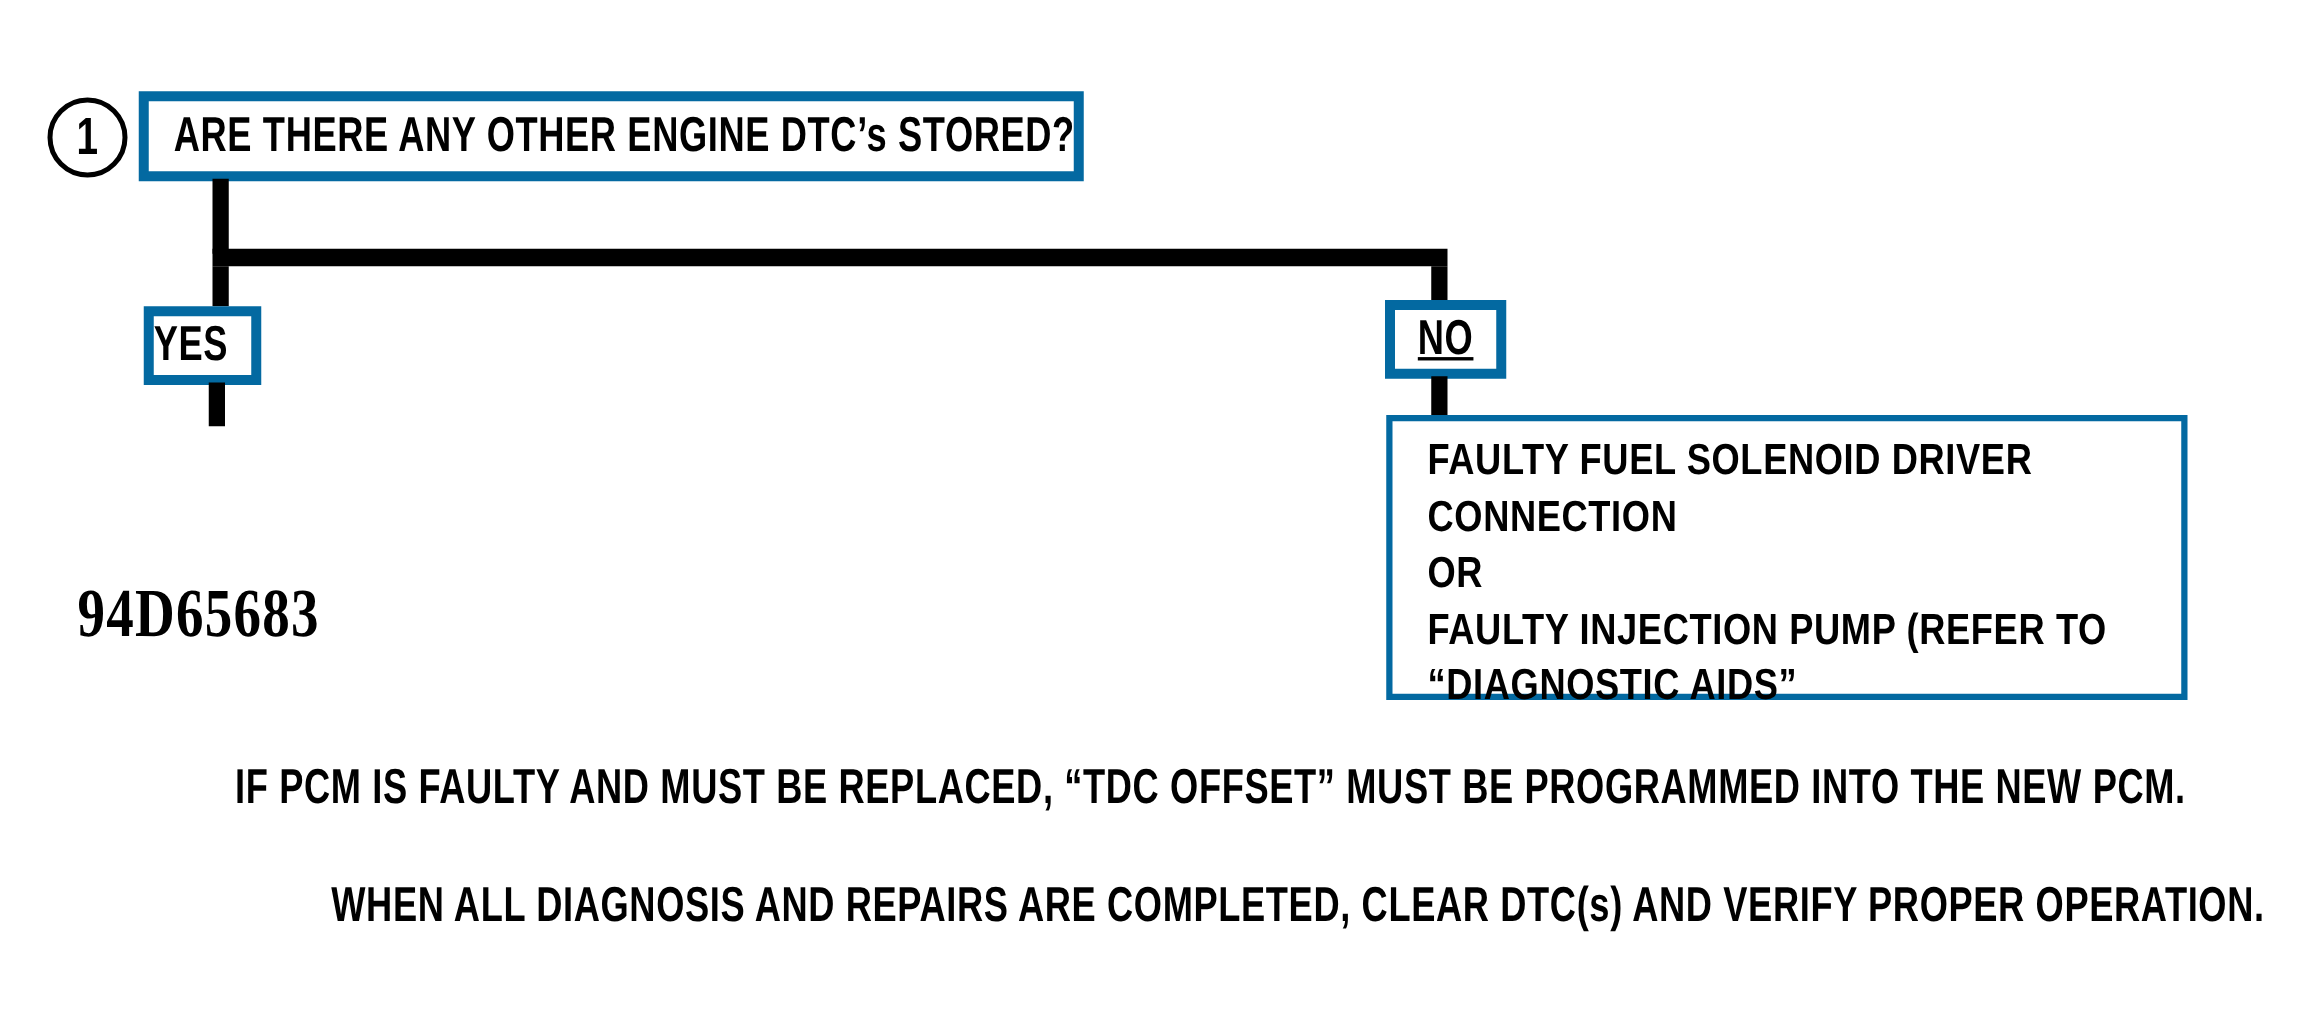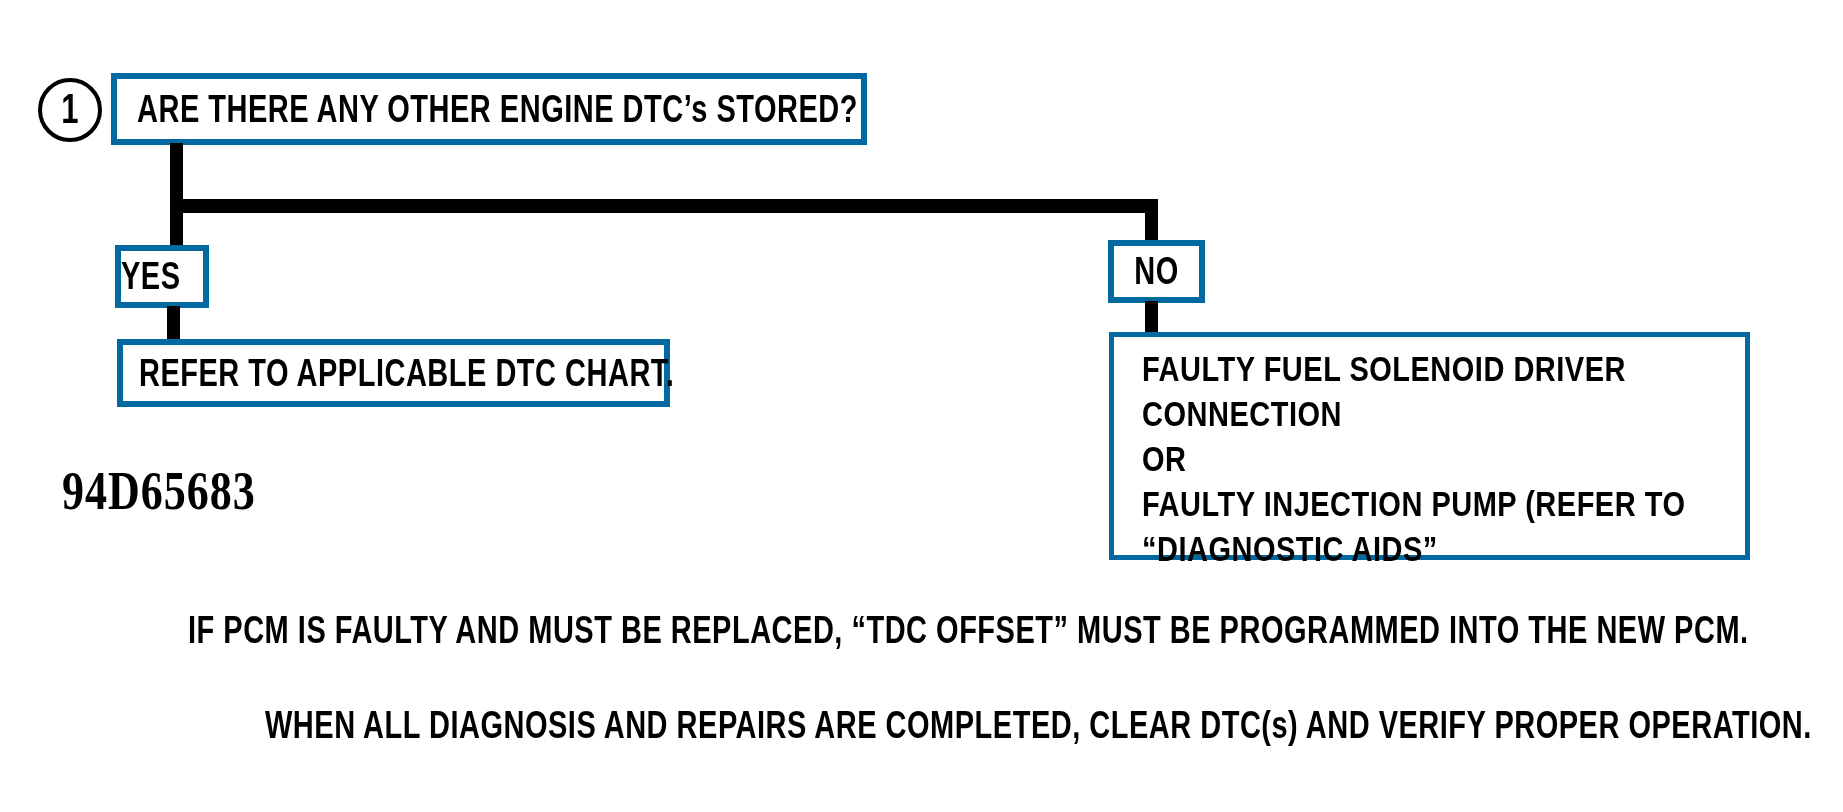--- a/index.html
+++ b/index.html
@@ -7,21 +7,21 @@
     position: relative;
     width: 1843px;
     height: 812px;
     background: #ffffff;
     font-family: "Liberation Sans", sans-serif;
     color: #000000;
     overflow: hidden;
   }
   .box {
     position: absolute;
-    border: 6px solid #0369a1;
+    border: 8px solid #0369a1;
     background: #ffffff;
     box-sizing: border-box;
     display: flex;
     align-items: center;
   }
   .line { position: absolute; background: #000000; }
   .flowtxt {
     font-weight: bold;
     font-size: 29px;
     letter-spacing: 0.5px;
@@ -33,21 +33,21 @@
     left: 38px; top: 78px;
     width: 64px; height: 64px;
     border: 4px solid #000000;
     border-radius: 50%;
     box-sizing: border-box;
     display: flex; align-items: center; justify-content: center;
     background: #ffffff;
   }
   .question-box { left: 111px; top: 73px; width: 756px; height: 72px; padding-left: 20px; }
   .yes-box     { left: 115px; top: 245px; width: 94px;  height: 63px; justify-content: flex-start; }
-  .no-box      { left: 1108px; top: 240px; width: 97px; height: 63px; justify-content: center; }
+  .no-box      { left: 1108px; top: 240px; width: 97px; height: 63px; justify-content: center; text-decoration: underline; }
   .refer-box   { left: 117px; top: 339px; width: 553px; height: 68px; padding-left: 16px; }
   .result-box  {
     left: 1109px; top: 332px; width: 641px; height: 228px;
     border-width: 5px;
     display: block;
     padding: 10px 8px 0 28px;
   }
   .result-lines {
     font-weight: bold;
     font-size: 29px;
@@ -102,23 +102,20 @@
   <div class="line h-line" style="left:170px; top:199px; width:988px;"></div>
 
   <div class="line v-line" style="left:170px; top:213px; height:34px;"></div>
 
   <div class="box yes-box">
     <span class="flowtxt tall">YES</span>
   </div>
 
   <div class="line v-line" style="left:167px; top:306px; height:35px;"></div>
 
-  <div class="box refer-box">
-    <span class="flowtxt tall">REFER TO APPLICABLE DTC CHART.</span>
-  </div>
 
   <div class="line v-line" style="left:1145px; top:213px; height:29px;"></div>
 
   <div class="box no-box">
     <span class="flowtxt tall">NO</span>
   </div>
 
   <div class="line v-line" style="left:1145px; top:301px; height:33px;"></div>
 
   <div class="box result-box">

